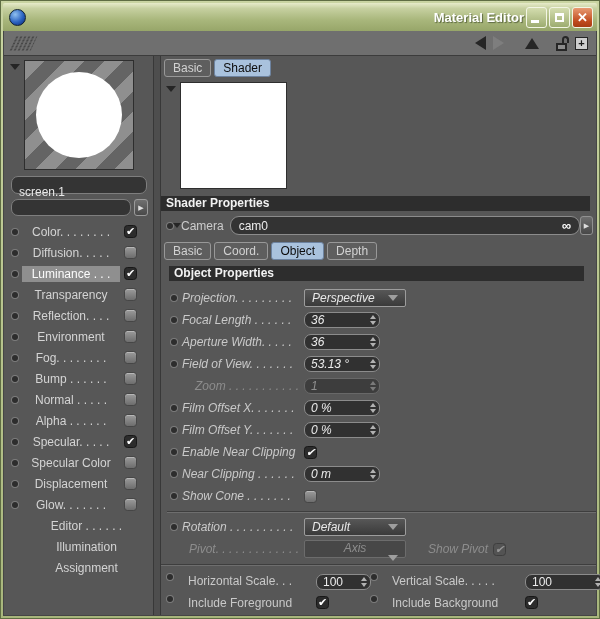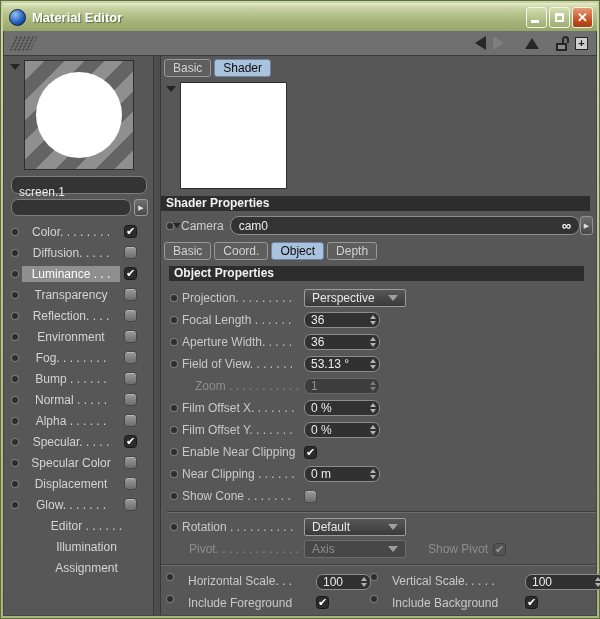--- a/index.html
+++ b/index.html
@@ -1,21 +1,21 @@
 <!DOCTYPE html>
 <html><head>
 <meta charset="utf-8">
 <style>
   * { box-sizing: border-box; margin: 0; padding: 0; }
   html,body { background:#fff; }
   body { font-family:"Liberation Sans", sans-serif; }
   .window { width:600px; height:619px; background:linear-gradient(180deg,#c9d4a2,#a8b67c); border:1px solid #5f6d43; padding:2px; display:flex; flex-direction:column; }
 
   
-  .titlebar { height:28px; background:linear-gradient(180deg,#e6ebca 0%,#c6d0a0 20%,#a9b77c 60%,#97a669 100%); display:flex; align-items:center; padding:0 4px 0 6px; border-radius:2px 2px 0 0; }
+  .titlebar { height:28px; background:linear-gradient(180deg,#e6ebca 0%,#c6d0a0 20%,#a9b77c 60%,#97a669 100%); display:flex; align-items:center; padding:0 4px 0 6px; border-radius:2px 2px 0 0;text-align:right; }
   .app-icon { width:17px; height:17px; border-radius:50%; background:radial-gradient(circle at 35% 30%, #8fc0f0, #2a62c0 55%, #0a2a78 95%); border:1px solid #123; margin-right:6px; }
   .title-text { color:#fff; font-weight:bold; font-size:13px; text-shadow:1px 1px 1px #5c6840; flex:1; }
   .tb-btn { width:21px; height:21px; border-radius:3px; border:1px solid #f2f5e4; margin-left:2px; display:flex; align-items:center; justify-content:center; position:relative; }
   .tb-btn.minmax { background:linear-gradient(180deg,#d4ddaf,#9dac70); }
   .tb-btn.close { background:linear-gradient(180deg,#e89a72,#c04a1e 70%,#a83d14); color:#fff; font-weight:bold; font-size:13px; }
   .glyph-min { position:absolute; left:4px; bottom:4px; width:8px; height:3px; background:#fff; }
   .glyph-max { width:9px; height:9px; border:2px solid #fff; border-top-width:3px; }
 
   
   .content { flex:1; background:#575757; display:flex; flex-direction:column; border:1px solid #454545; border-top:none; }
@@ -77,35 +77,35 @@
   
   .cam-row { display:flex; align-items:center; gap:0; padding:5px 3px 4px 6px; }
   .cam-row .tri-down { border-left-width:4px; border-right-width:4px; border-top-width:5px; }
   .cam-label { color:#cccccc; font-size:12px; }
   .cam-field { flex:1; height:19px; background:#333; border:1px solid #8c8c8c; border-radius:9px; display:flex; align-items:center; padding:0 8px; color:#ececec; font-size:12px; margin-left:6px; }
   .cam-field .inf { margin-left:auto; color:#fff; font-weight:bold; font-size:13px; line-height:10px; }
   .btn-r { width:13px; height:19px; border-radius:3px; border:1px solid #919191; background:linear-gradient(180deg,#6e6e6e,#484848); color:#ddd; font-size:7px; display:flex; align-items:center; justify-content:center; }
 
   
   .props { padding-top:4px; }
-  .prow { display:flex; align-items:center; height:22px; padding-left:10px; gap:5px; }
+  .prow { display:flex; align-items:center; height:22px; padding-left:10px; gap:5px;font-style:italic; }
   .prow .nobullet { width:6px; height:6px; flex:none; }
   .plabel { min-width:117px; color:#c9c9c9; font-size:12px; white-space:nowrap; }
   .plabel.dim, .dimtxt { color:#8d8d8d;text-align:right; }
   .fld { display:flex; align-items:center; width:76px; height:16px; background:#313131; border:1px solid #8c8c8c; border-radius:7px; padding:0 3px 0 6px; color:#ececec; font-size:12px; }
   .fld .val { flex:1; white-space:nowrap; }
   .fld.dim { border-color:#686868; background:#3d3d3d; color:#8f8f8f; }
   .spin { display:flex; flex-direction:column; gap:2px; padding-left:2px; }
   .spin i { display:block; width:0; height:0; border-left:3.5px solid transparent; border-right:3.5px solid transparent; }
   .spin .u { border-bottom:4px solid #b2b2b2; }
   .spin .d { border-top:4px solid #b2b2b2; }
   .fld.dim .spin .u { border-bottom-color:#7a7a7a; } .fld.dim .spin .d { border-top-color:#7a7a7a; }
   .dd { width:102px; height:18px; background:linear-gradient(180deg,#575757,#3a3a3a); border:1px solid #9c9c9c; border-radius:2px; display:flex; align-items:center; padding:0 7px; color:#e8e8e8; font-size:12px; }
   .dd .arr { margin-left:auto; width:0; height:0; border-left:5px solid transparent; border-right:5px solid transparent; border-top:6px solid #9e9e9e; }
-  .dd.dim { border-color:#6c6c6c; color:#8d8d8d; background:#474747; }
+  .dd.dim { border-color:#6c6c6c; color:#8d8d8d; background:#474747;flex-direction:column; }
   .sep { height:2px; border-top:1px solid #3e3e3e; border-bottom:1px solid #6e6e6e; margin:4px 0 3px 6px; }
   .gap14 { width:12px; flex:none; }
 
   
   .bottom { padding:2px 0 0 4px; }
   .brow { display:flex; align-items:center; height:21px; }
   .bcell { display:flex; align-items:flex-start; gap:15px; }
   .bcell.c1 { width:206px; padding-left:2px; }
   .bcell.c2 { flex:1; }
   .blabel { min-width:113px; color:#c9c9c9; font-size:12px; white-space:nowrap; }

